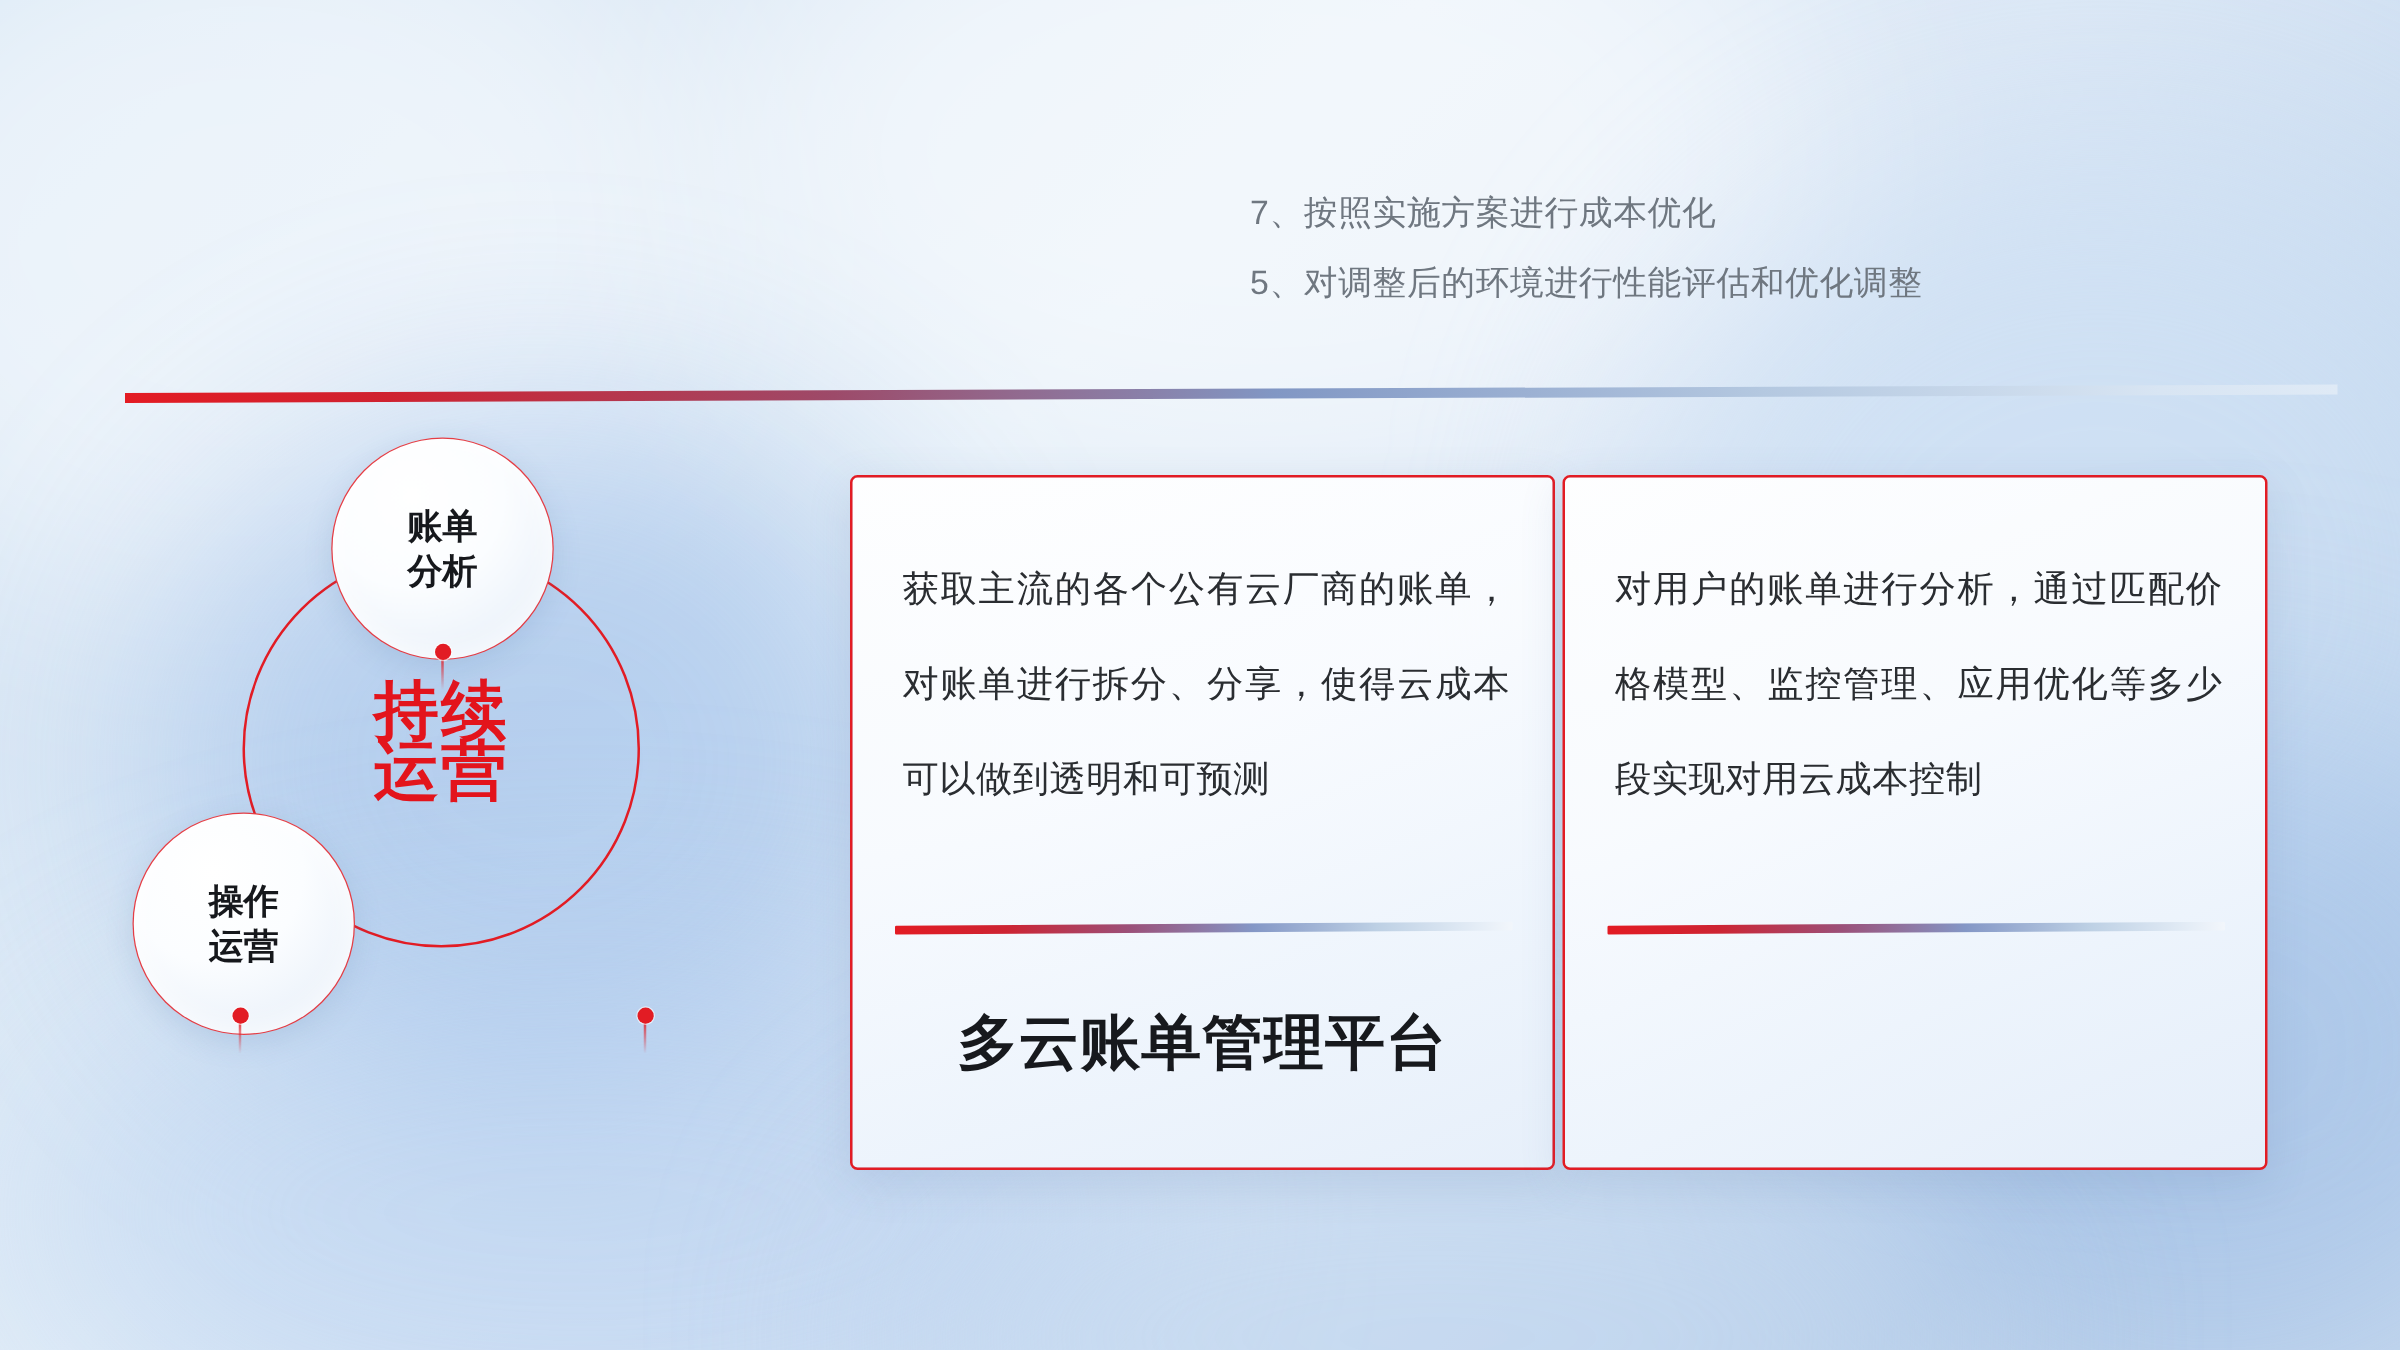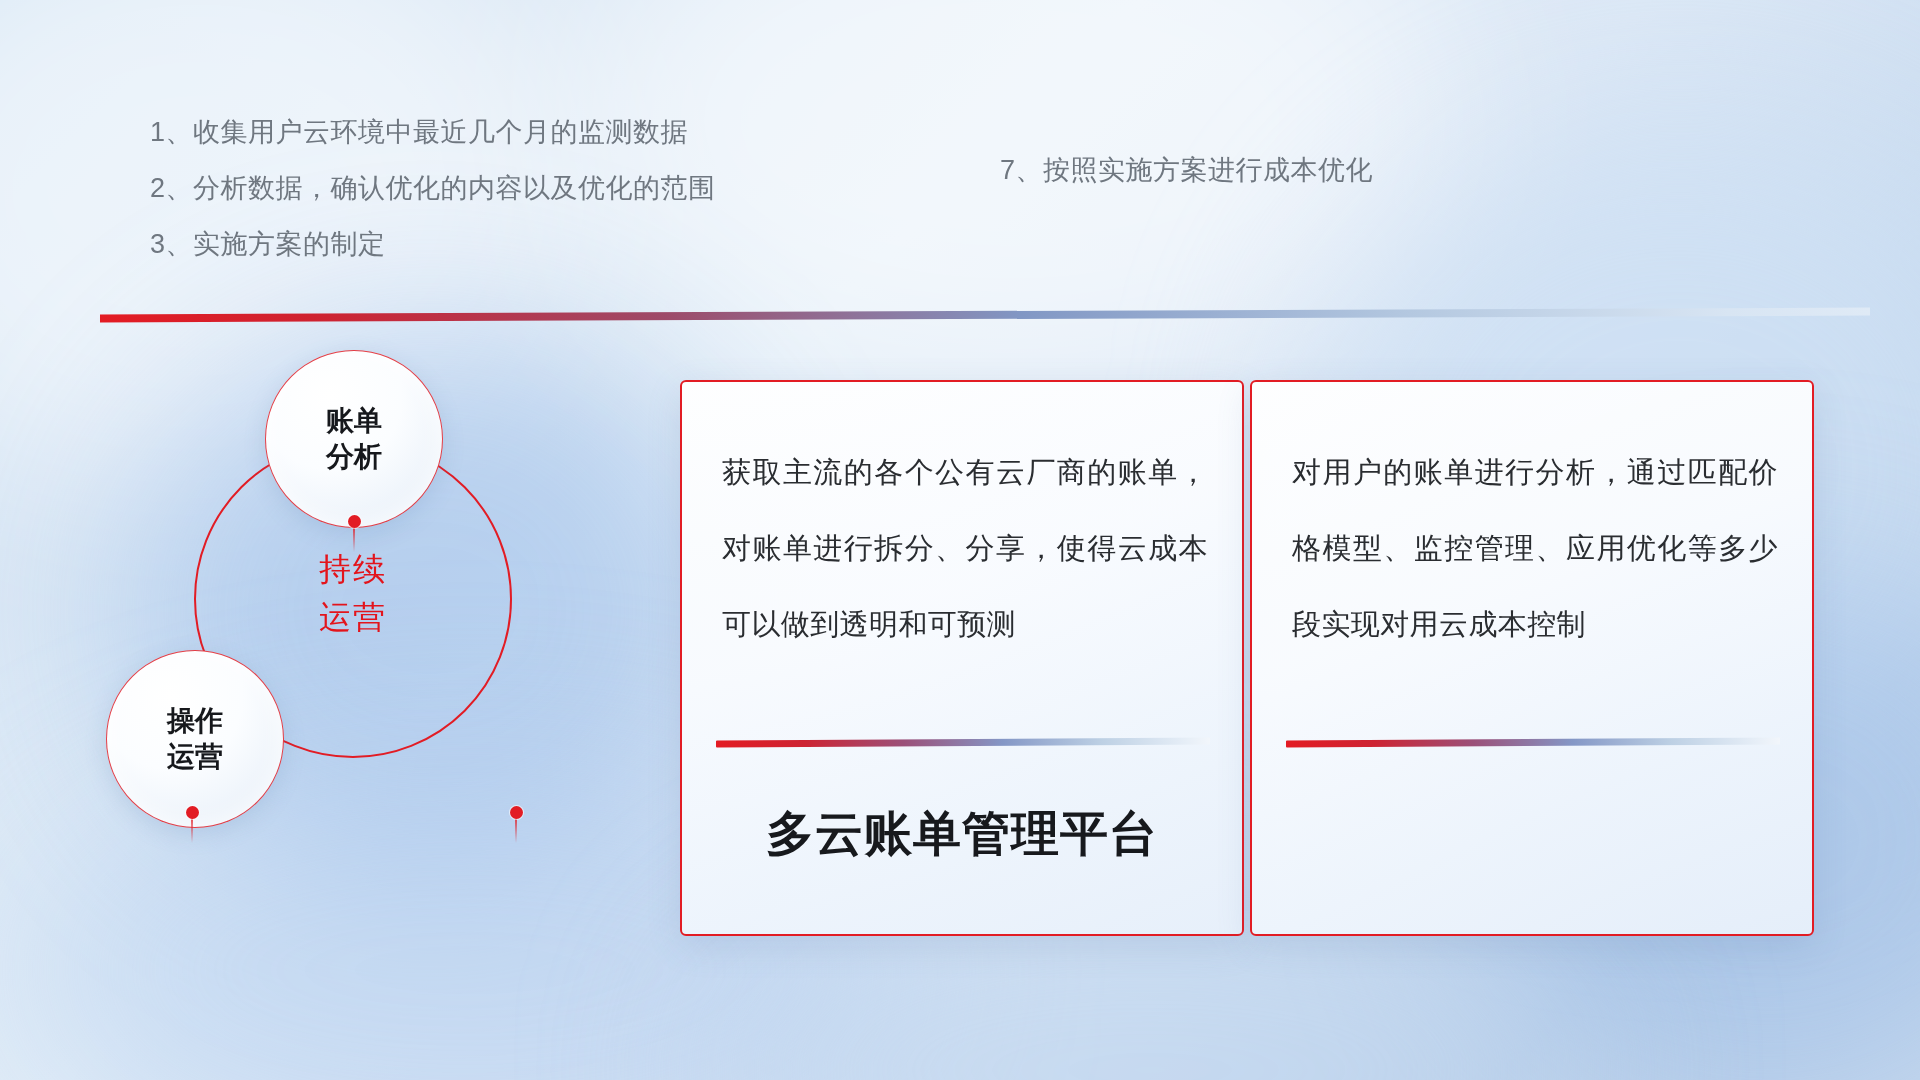--- a/index.html
+++ b/index.html
@@ -125,22 +125,22 @@
   .node-tail.t1 { left: 263px; top: 176px; }
   .node-tail.t2 { left: 101px; top: 467px; }
   .node-tail.t3 { left: 425px; top: 467px; }
 
   .center-label {
     position: absolute;
     left: 104px; top: 195px;
     width: 318px;
     text-align: center;
     color: #e3141c;
-    font-size: 32px;
-    font-weight: 400;
+    font-size: 52px;
+    font-weight: 700;
     line-height: 48px;
     letter-spacing: 2px;
     white-space: pre-line;
   }
 
   
   .card {
     position: absolute;
     top: 380px;
     width: 564px;
@@ -193,28 +193,24 @@
 <div id="stage">
 
   <div class="blob b1"></div>
   <div class="blob b2"></div>
   <div class="blob b3"></div>
   <div class="blob b4"></div>
   <div class="blob b5"></div>
   <div class="blob b6"></div>
   <div class="blob b7"></div>
 
-  <div class="bullets left">
-    <span class="bullet-line">1、收集用户云环境中最近几个月的监测数据</span>
-    <span class="bullet-line">2、分析数据，确认优化的内容以及优化的范围</span>
-    <span class="bullet-line">3、实施方案的制定</span>
-  </div>
 
   <div class="bullets right">
     <span class="bullet-line">7、按照实施方案进行成本优化</span>
+    <span class="bullet-line">5、对调整后的环境进行性能评估和优化调整</span>
   </div>
 
   <div class="divider"></div>
 
   <div class="diagram">
 
     <div class="ring main"></div>
 
     <div class="center-label">持续
 运营</div>

